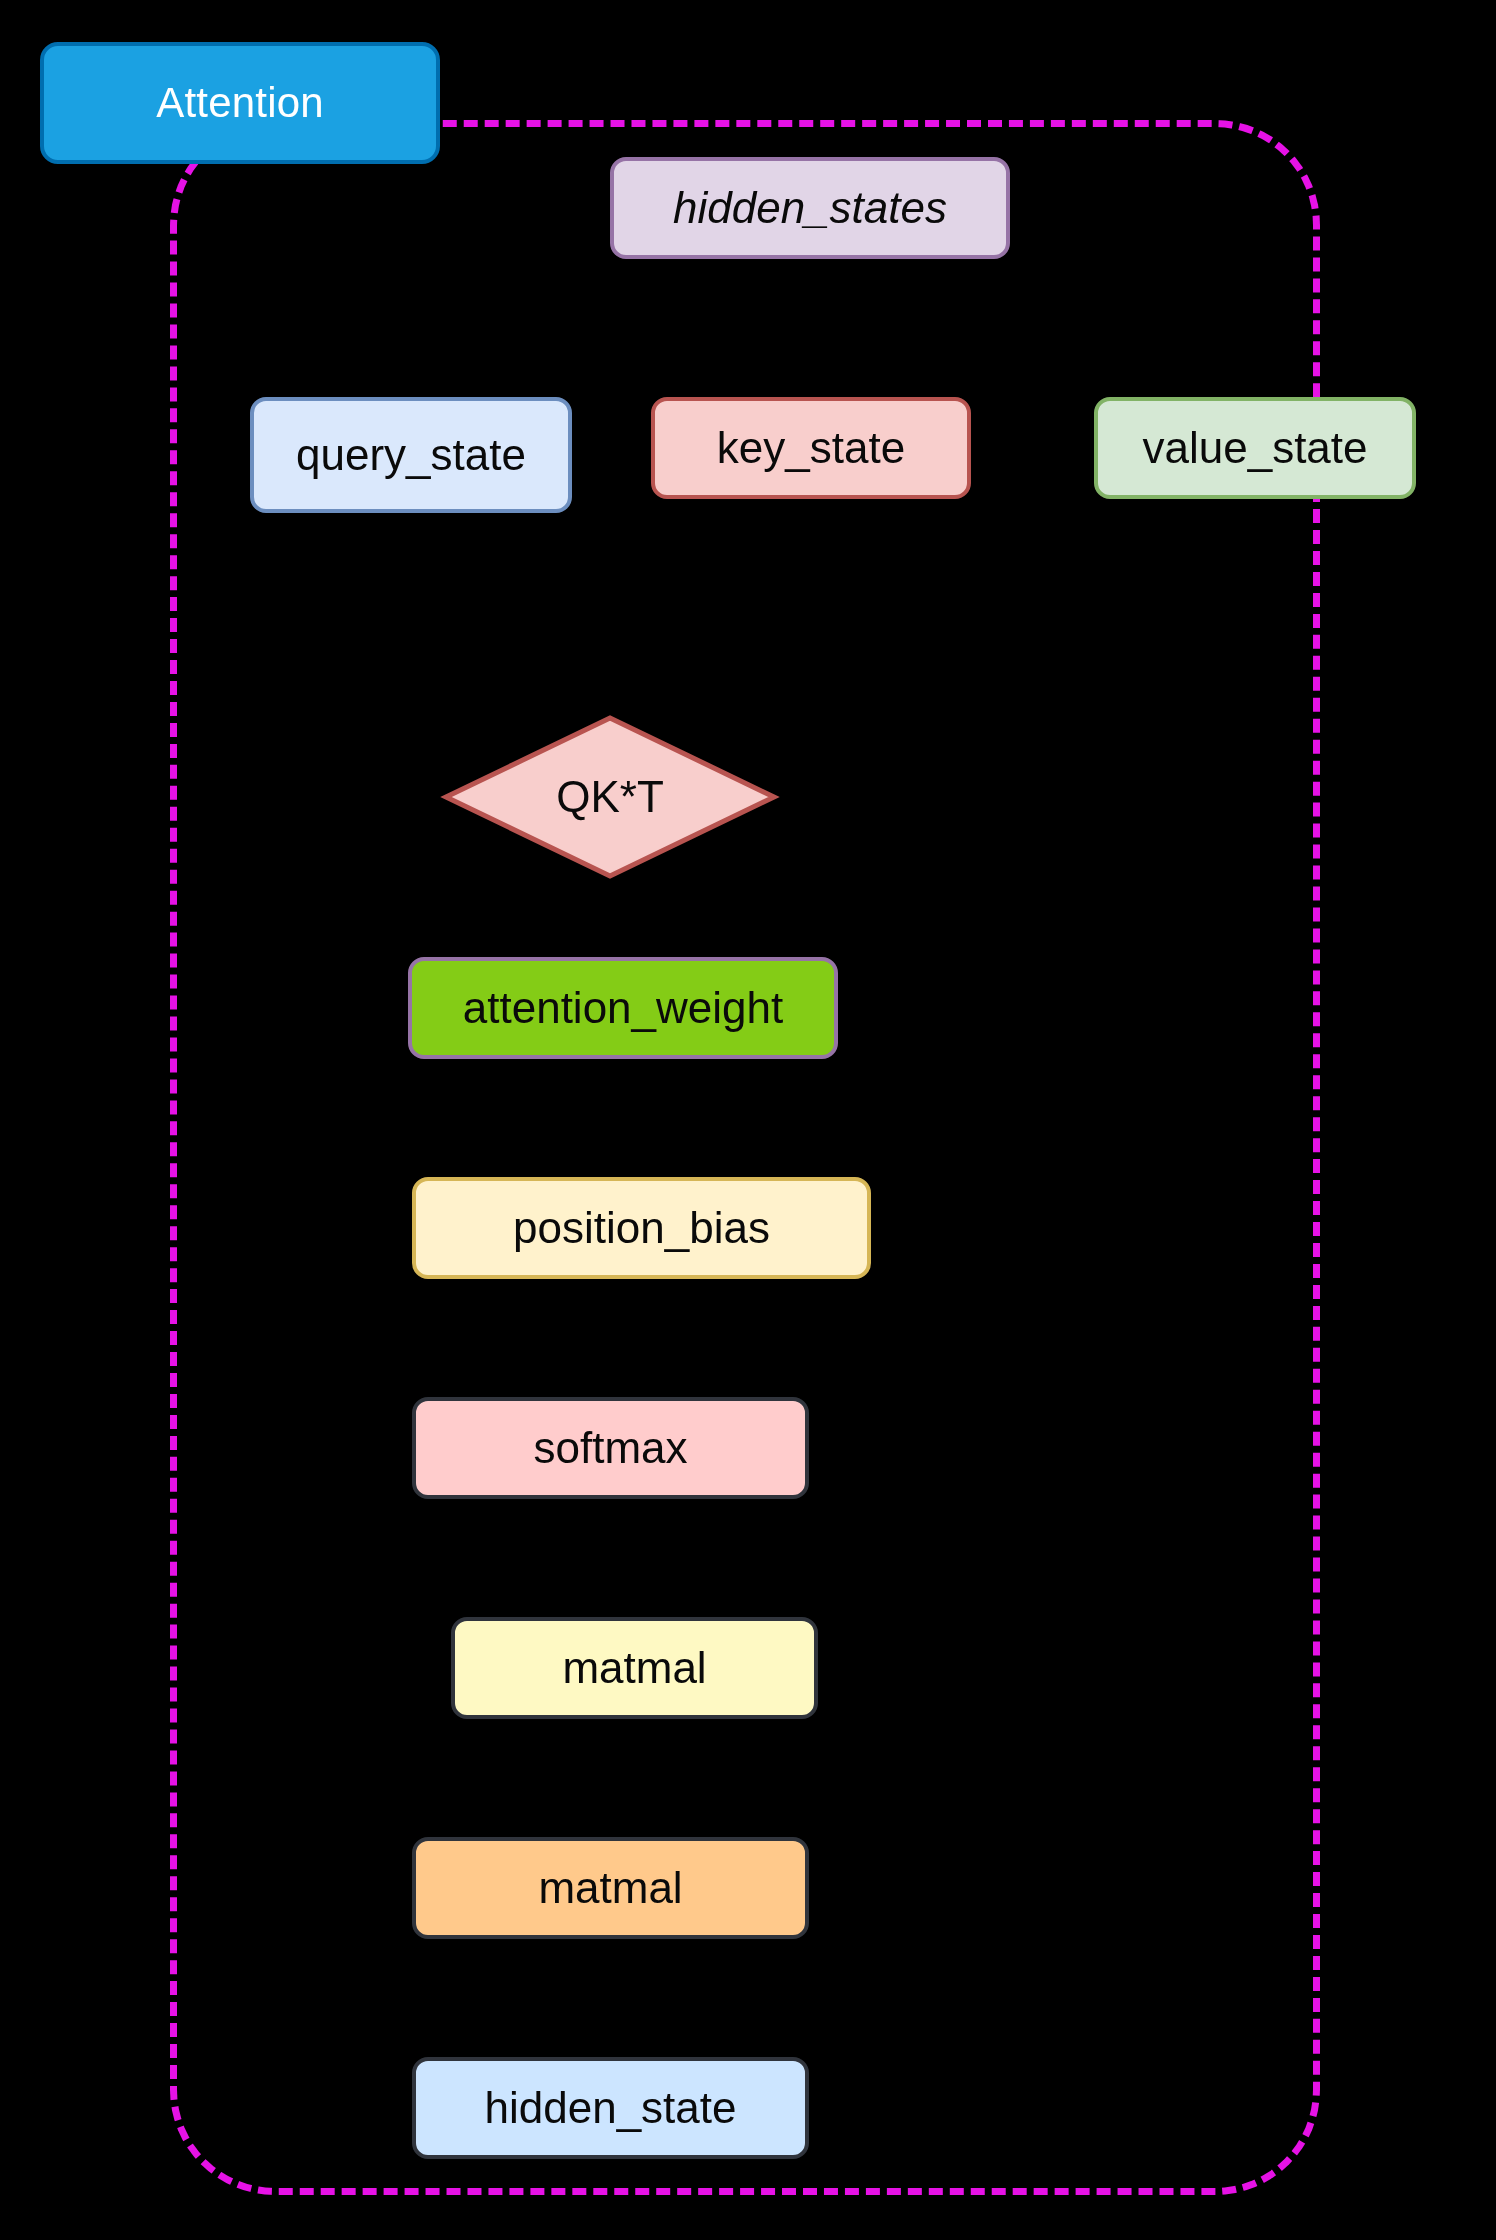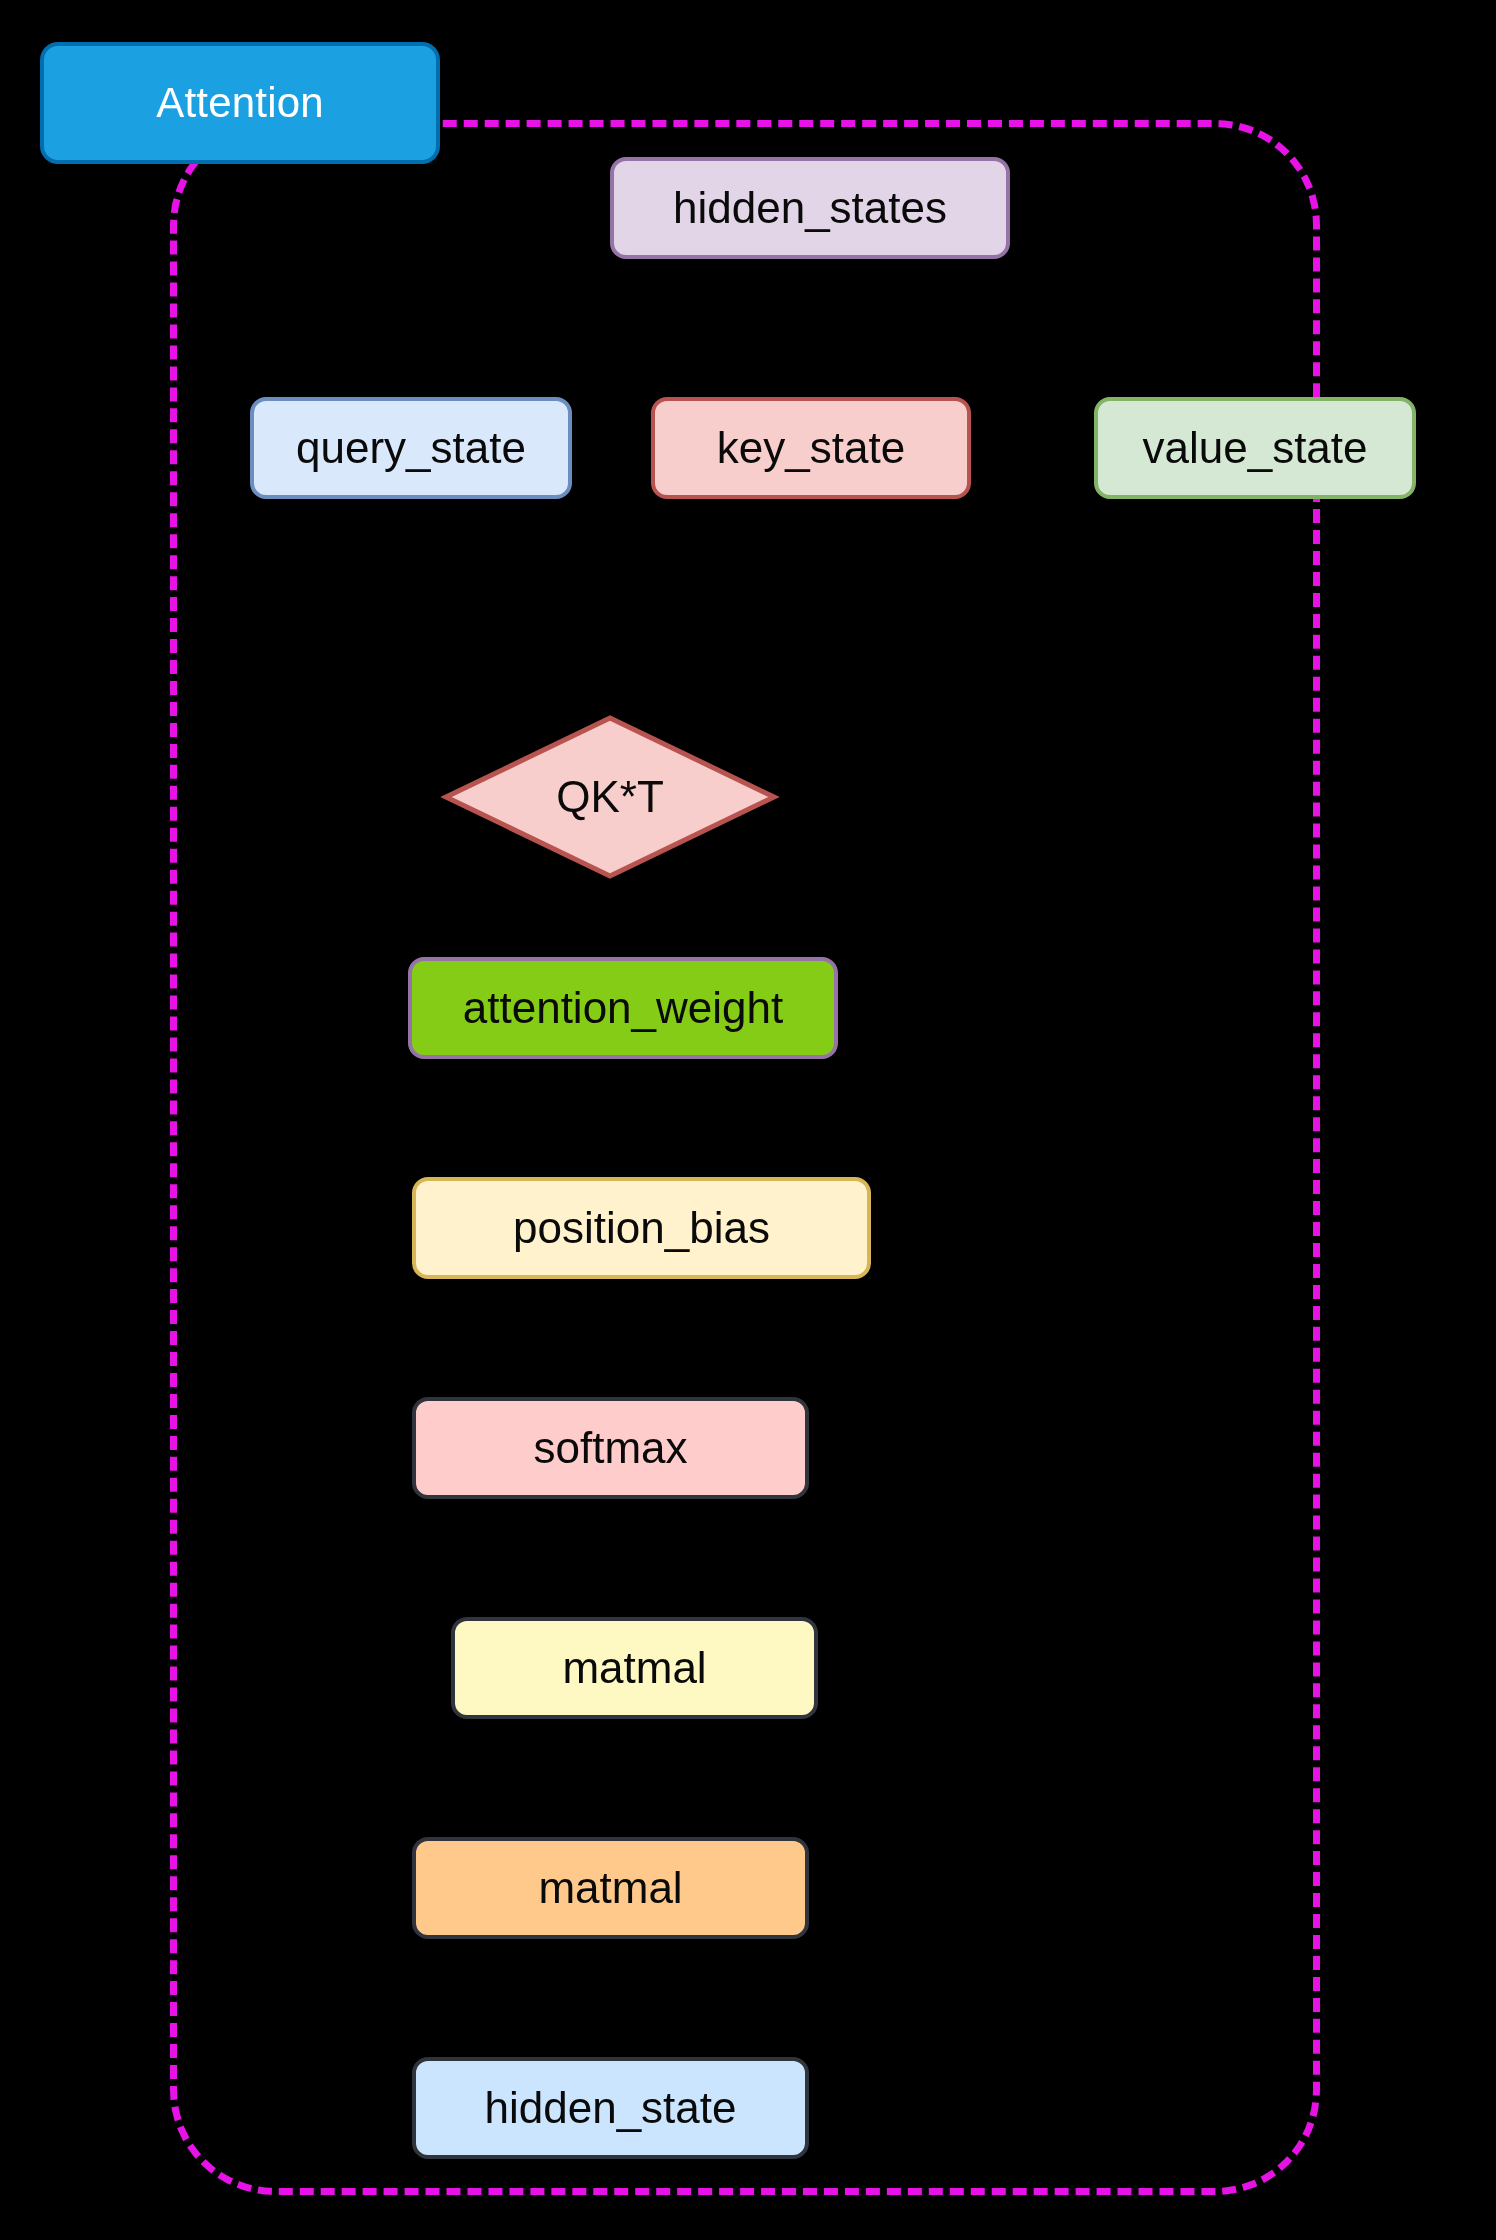--- a/index.html
+++ b/index.html
@@ -95,25 +95,25 @@
 <body>
 
 <div id="canvas">
 
   <div class="subgraph-border"></div>
 
   <div class="subgraph-title">
     <span>Attention</span>
   </div>
 
-  <div class="node" style="left:610px; top:157px; width:400px; height:102px; background:#e1d5e7; border-color:#9673a6;">
+  <div class="node" style="left:610px; top:157px; width:400px; height:102px; background:#e1d5e7; border-color:#9673a6;font-style:italic;">
     <span>hidden_states</span>
   </div>
 
-  <div class="node" style="left:250px; top:397px; width:322px; height:102px; background:#dae8fc; border-color:#6c8ebf;">
+  <div class="node" style="left:250px; top:397px; width:322px; height:116px; background:#dae8fc; border-color:#6c8ebf;">
     <span>query_state</span>
   </div>
 
   <div class="node" style="left:651px; top:397px; width:320px; height:102px; background:#f8cecc; border-color:#b85450;">
     <span>key_state</span>
   </div>
 
   <div class="node" style="left:1051px; top:397px; width:322px; height:102px; background:#d5e8d4; border-color:#82b366;margin-left:43px;">
     <span>value_state</span>
   </div>

